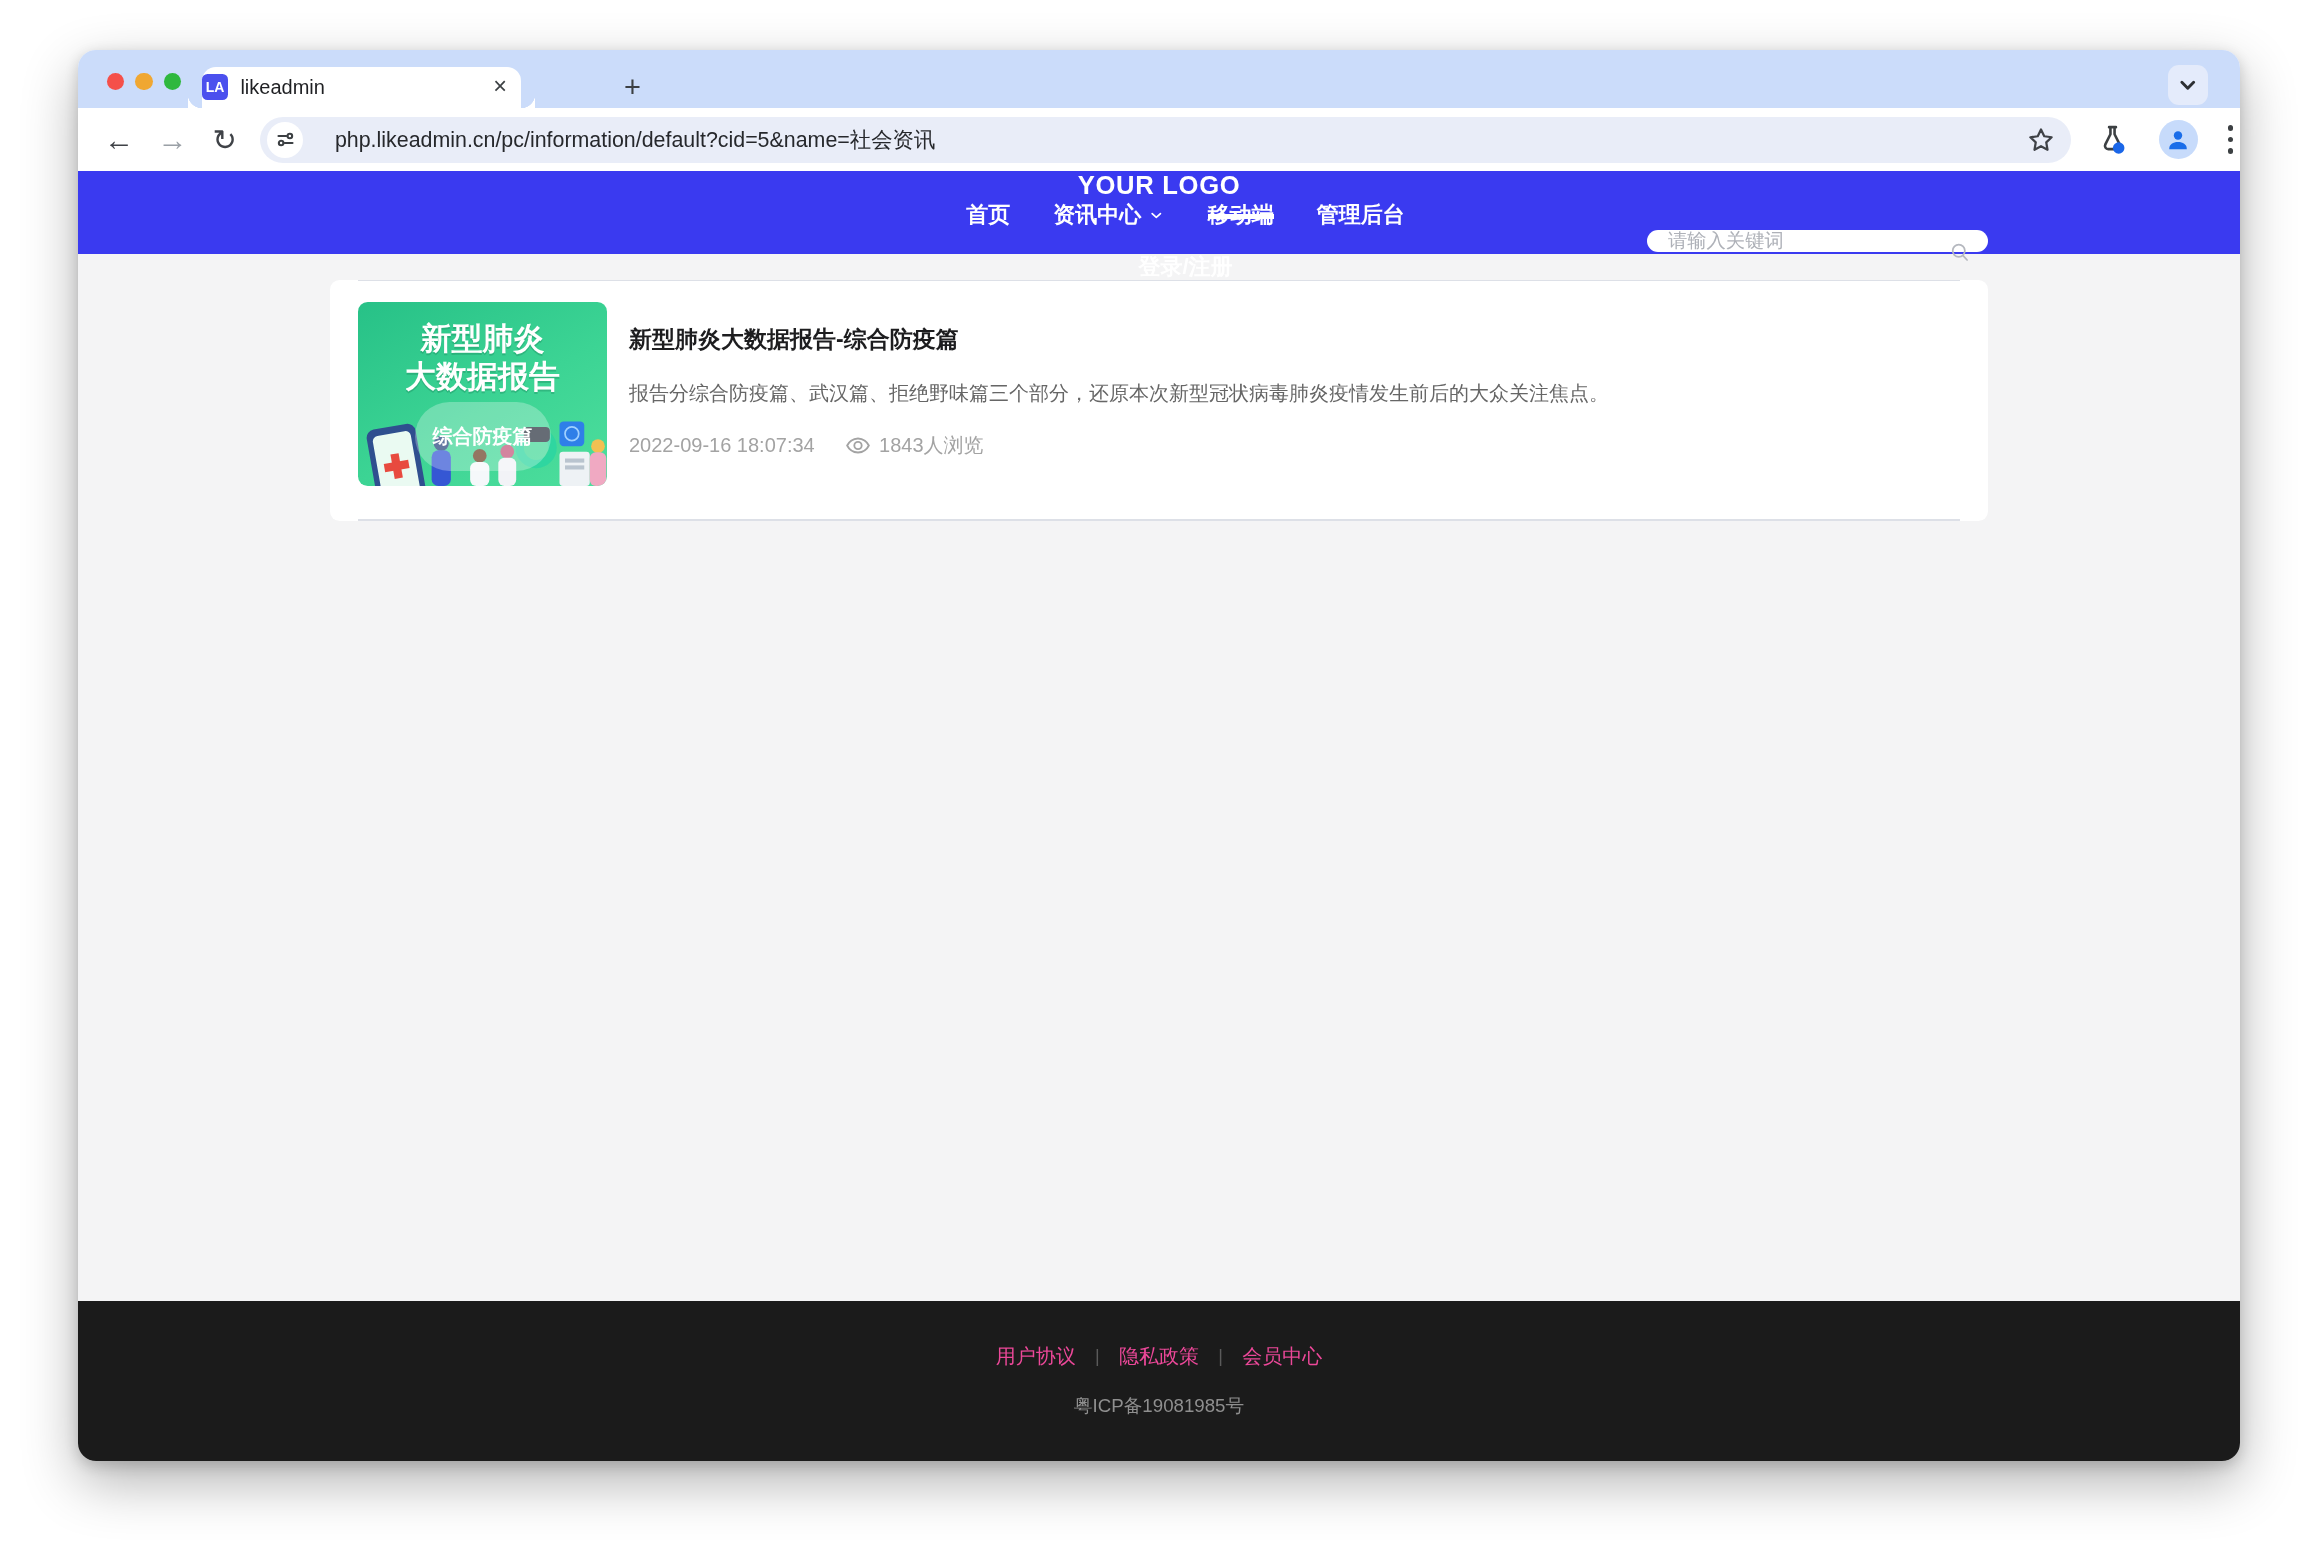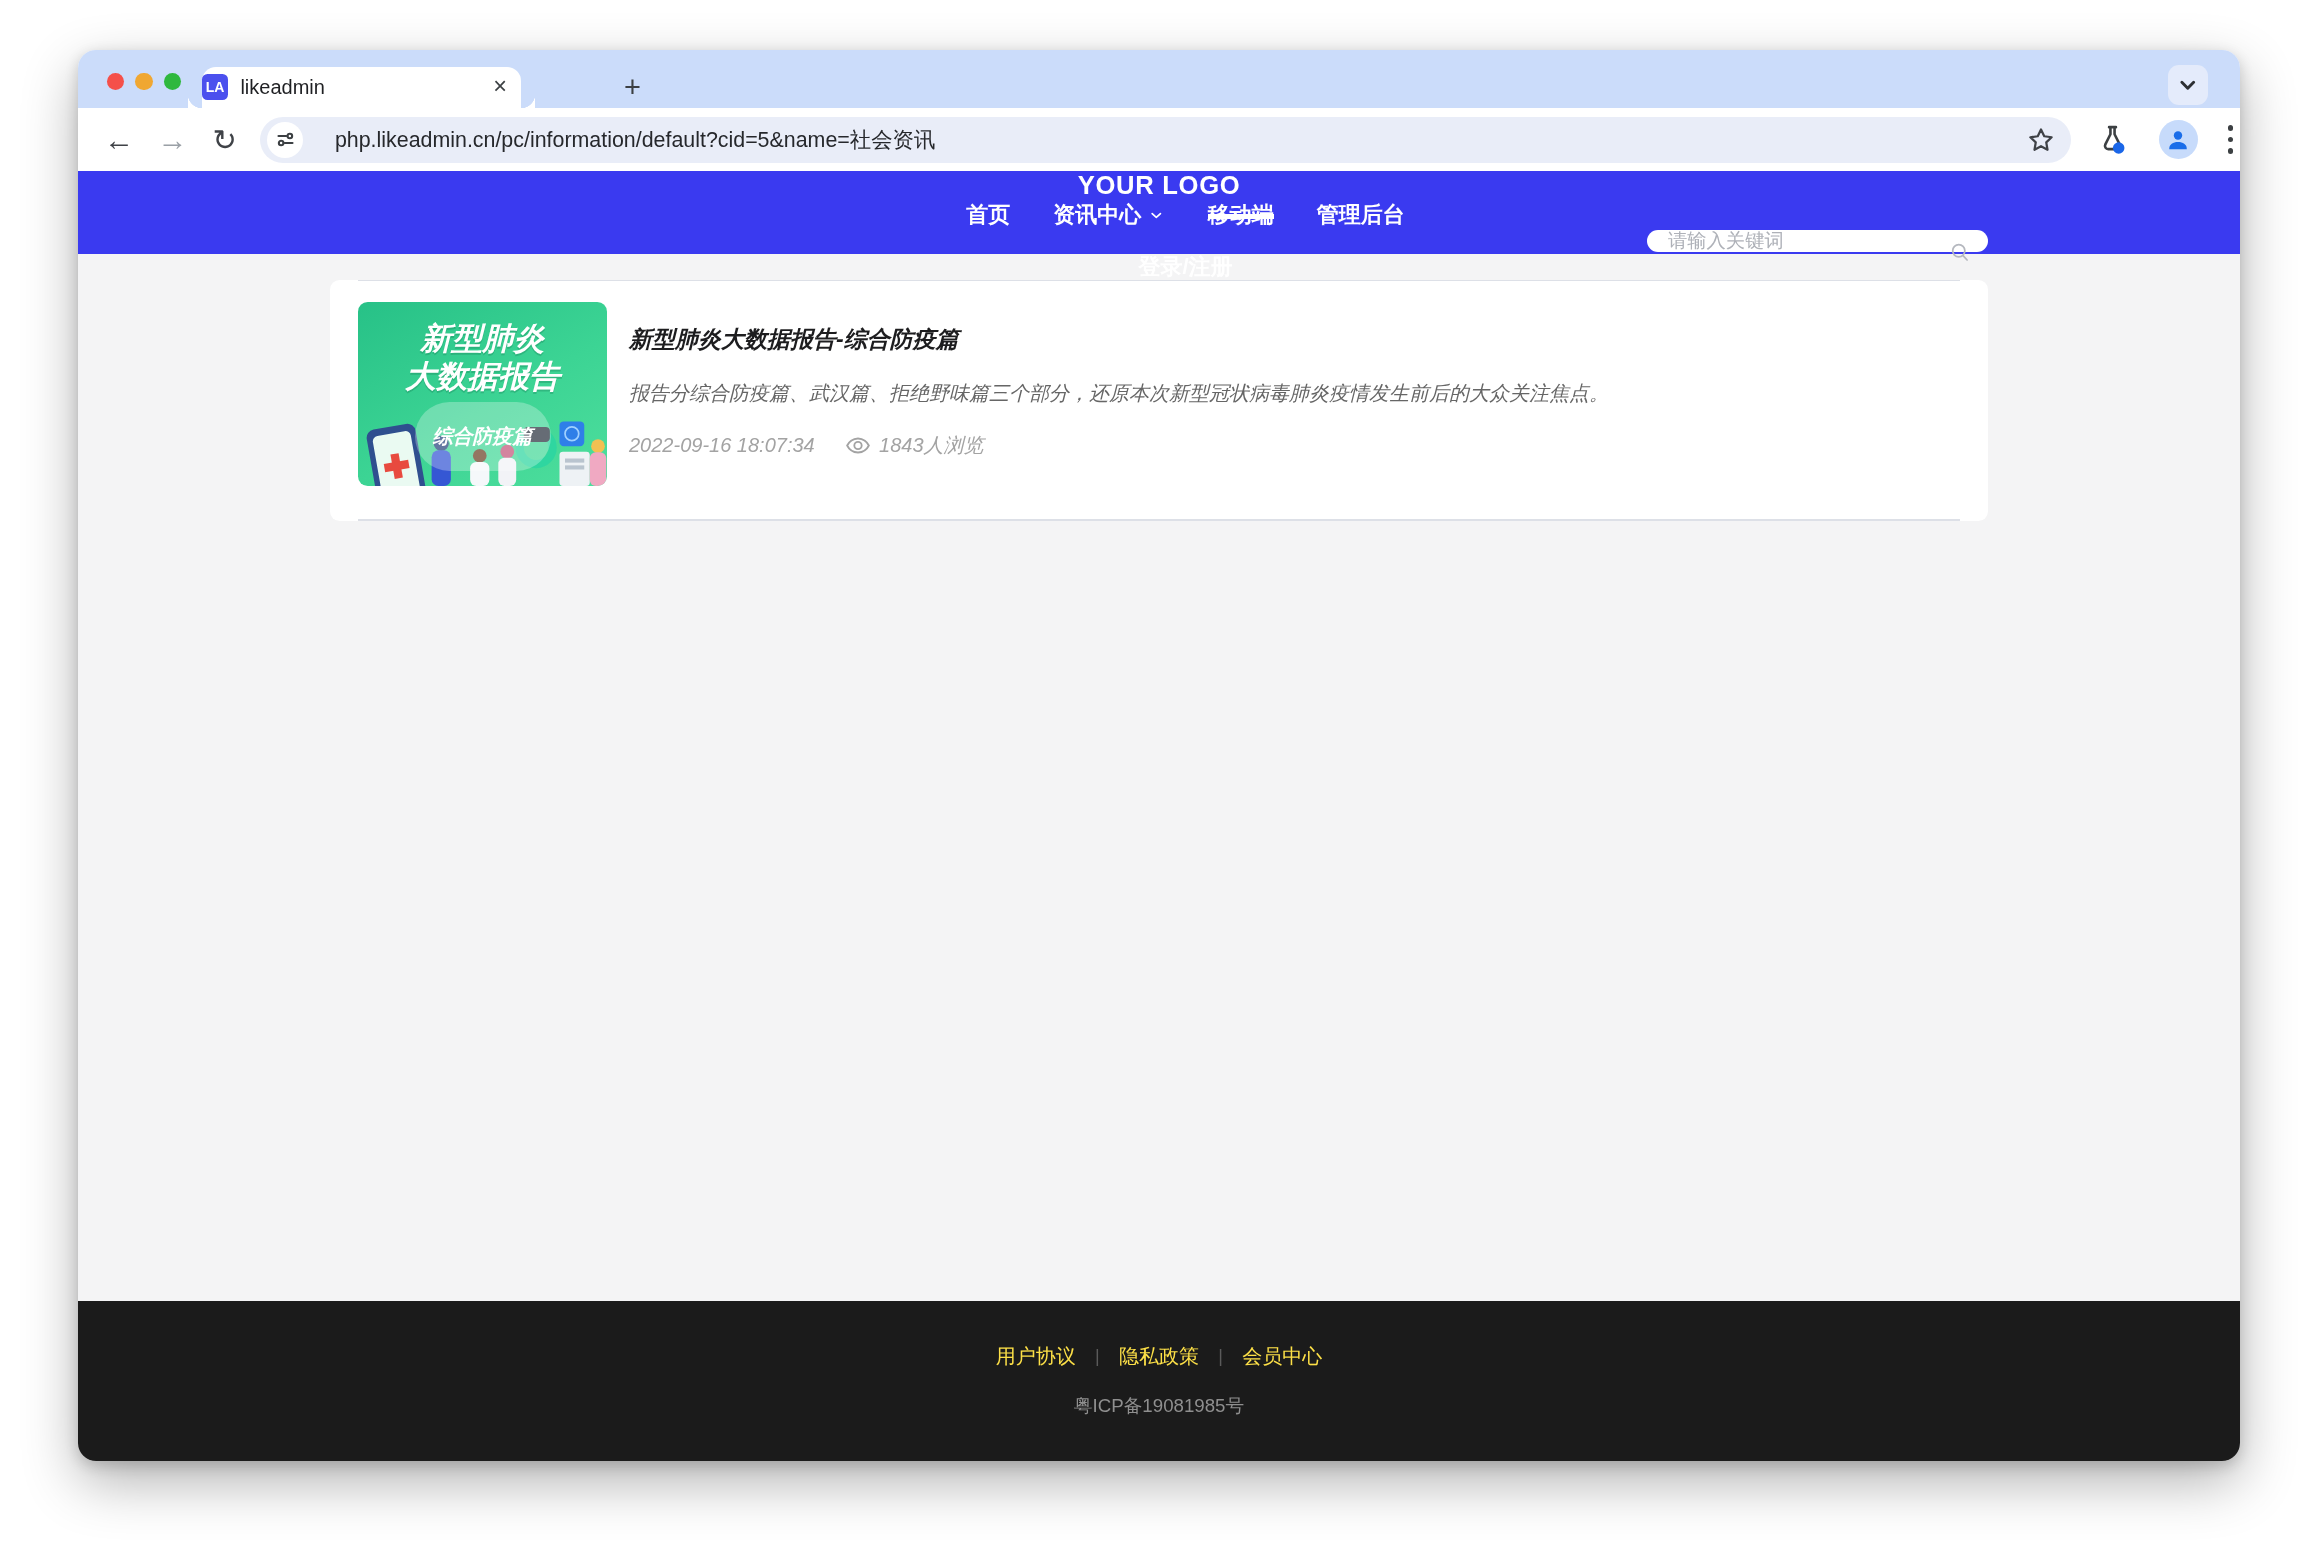--- a/index.html
+++ b/index.html
@@ -68,21 +68,21 @@
     font-family:"Liberation Sans", sans-serif; }
   .search-box input::placeholder{ color:#aeb1b8; }
   .search-icon{ position:absolute; right:16.6px; top:10.4px; }
   .auth{ margin-left:53px; color:#fff; font-size:22px; font-weight:600; cursor:pointer; }
   
   .main{ flex:1; }
   .container{ width:1658px; margin:0 auto; }
   .page-title{ font-size:32px; font-weight:600; color:#121212; padding-top:28px; }
   .card{ margin-top:26px; background:#fff; border-radius:9.7px; padding:0 28px 0 28px; }
   .row{ display:flex; gap:22px; padding:23.5px 0 25px 0; cursor:pointer; }
-  .row.second{ padding:21px 0 33px 0;font-style:italic; }
+  .row.second{ padding:21px 0 33px 0; }
   .thumb{ width:249px; height:184px; border-radius:9.7px; flex:none; position:relative; overflow:hidden; }
   .thumb-blue{ background:linear-gradient(150deg,#3e6ef2 0%, #3f87f5 55%, #55a6f8 100%); }
   .thumb-blue::before{ content:""; position:absolute; left:-41px; top:-83px; width:221px; height:290px; border-radius:50% 50% 46% 54%;
     background:rgba(255,255,255,.10); transform:rotate(18deg); }
   .thumb-blue::after{ content:""; position:absolute; right:-55px; bottom:-97px; width:235px; height:263px; border-radius:50%;
     background:rgba(255,255,255,.10); }
   .thumb-blue .cover-text{ position:absolute; inset:0; display:flex; align-items:center; justify-content:center;
     color:#fff; font-size:43px; font-weight:700; letter-spacing:1.4px; z-index:2; }
   .thumb-green{ background:linear-gradient(150deg,#27c187 0%, #3cd494 55%, #4ede9d 100%); }
   .tg-line{ position:relative; text-align:center; color:#fff; font-weight:800;
@@ -97,21 +97,21 @@
   .row.second .art-title{ margin-top:22px; }
   .art-desc{ margin-top:25px; font-size:20px; color:#666; white-space:nowrap; overflow:hidden; }
   .art-meta{ display:flex; align-items:center; font-size:20px; color:#a3a3a3; }
   .row.first .art-meta{ margin-top:41px; }
   .row.second .art-meta{ margin-top:25px; }
   .views{ display:flex; align-items:center; gap:8.3px; margin-left:30px; }
   .divider{ height:1.4px; background:#dde0e7; }
   
   .footer{ height:160px; background:#1b1b1b; flex:none; display:flex; flex-direction:column; align-items:center; justify-content:center; gap:23.5px; }
   .f-links{ display:flex; align-items:center; gap:19.3px; }
-  .f-link{ color:#fde047; font-size:20px; cursor:pointer; }
+  .f-link{ color:#ec4899; font-size:20px; cursor:pointer; }
   .f-sep{ color:#5a5a5a; font-size:18px; }
   .f-icp{ color:#8f8f8f; font-size:18.7px; }
 </style>
 </head>
 <body>
 
 <div class="window">
 
   <div class="tabstrip">
     <div class="traffic">

